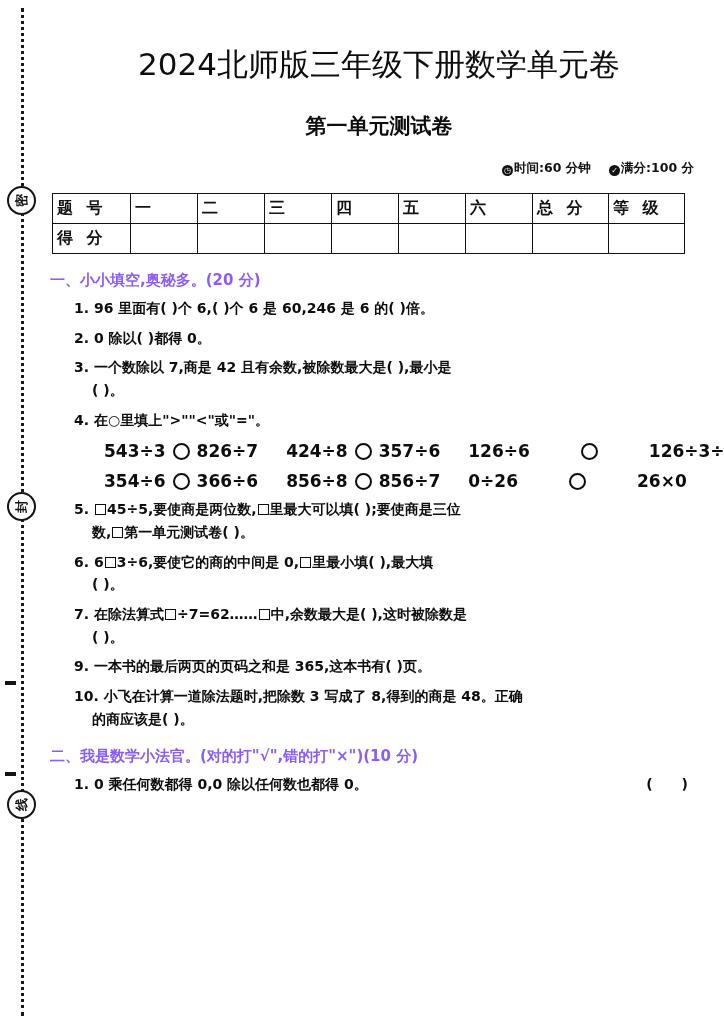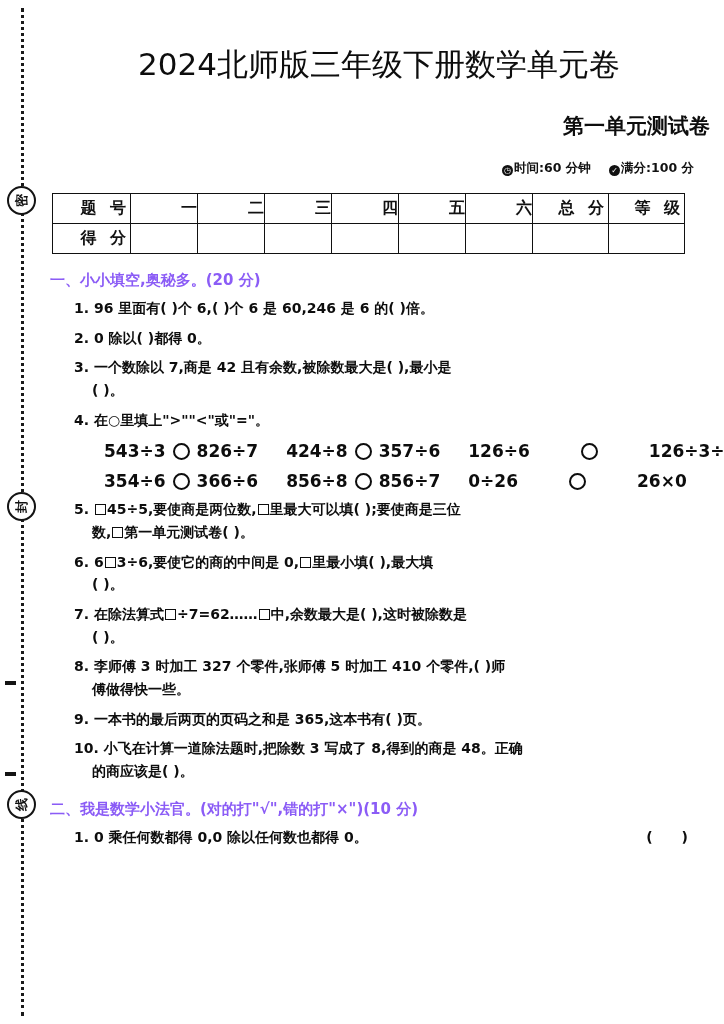--- a/index.html
+++ b/index.html
@@ -56,21 +56,21 @@
     margin: 0; padding-top: 44px;
     text-align: center;
     font-family: "DejaVu Sans", "Liberation Sans", sans-serif;
     font-weight: normal;
     font-size: 31px;
     letter-spacing: 0px;
     color: #0d0d0d;
   }
   #doc-subtitle {
     margin: 0; padding-top: 26px;
-    text-align: right;
+    text-align: center;
     font-family: "DejaVu Sans", "Liberation Sans", sans-serif;
     font-weight: bold;
     font-size: 21px;
     color: #0d0d0d;
   }
 
   #exam-meta {
     margin: 20px 16px 16px 0;
     text-align: right;
     font-family: "DejaVu Sans", "Liberation Sans", sans-serif;
@@ -89,21 +89,21 @@
   
   #score-table {
     margin: 12px 6px 0 4px;
     width: 631px;
     border-collapse: collapse;
     table-layout: fixed;
   }
   #score-table td {
     border: 1.6px solid #111;
     height: 30px;
-    text-align: right;
+    text-align: left;
     font-family: "DejaVu Sans", "Liberation Sans", sans-serif;
     font-weight: bold;
     font-size: 16px;
     letter-spacing: 4px;
     padding: 0 0 0 4px;
   }
   #score-table td.rowhead { width: 78px; }
   #score-table td.numcol { width: 67px; letter-spacing: 0; }
   #score-table td.sumcol { width: 76px; }
 
@@ -280,24 +280,20 @@
     <div class="q-item">
       <span>6. 6</span><span class="op-box"></span><span>3÷6,要使它的商的中间是 0,</span><span class="op-box"></span><span>里最小填(          ),最大填</span>
       <span class="cont">(        )。</span>
     </div>
 
     <div class="q-item">
       <span>7. 在除法算式</span><span class="op-box"></span><span>÷7=62……</span><span class="op-box"></span><span>中,余数最大是(          ),这时被除数是</span>
       <span class="cont">(        )。</span>
     </div>
 
-    <div class="q-item">
-      <span>8. 李师傅 3 时加工 327 个零件,张师傅 5 时加工 410 个零件,(        )师</span>
-      <span class="cont">傅做得快一些。</span>
-    </div>
 
     <div class="q-item">
       <span>9. 一本书的最后两页的页码之和是 365,这本书有(        )页。</span>
     </div>
 
     <div class="q-item">
       <span>10. 小飞在计算一道除法题时,把除数 3 写成了 8,得到的商是 48。正确</span>
       <span class="cont">的商应该是(        )。</span>
     </div>
   </div>

